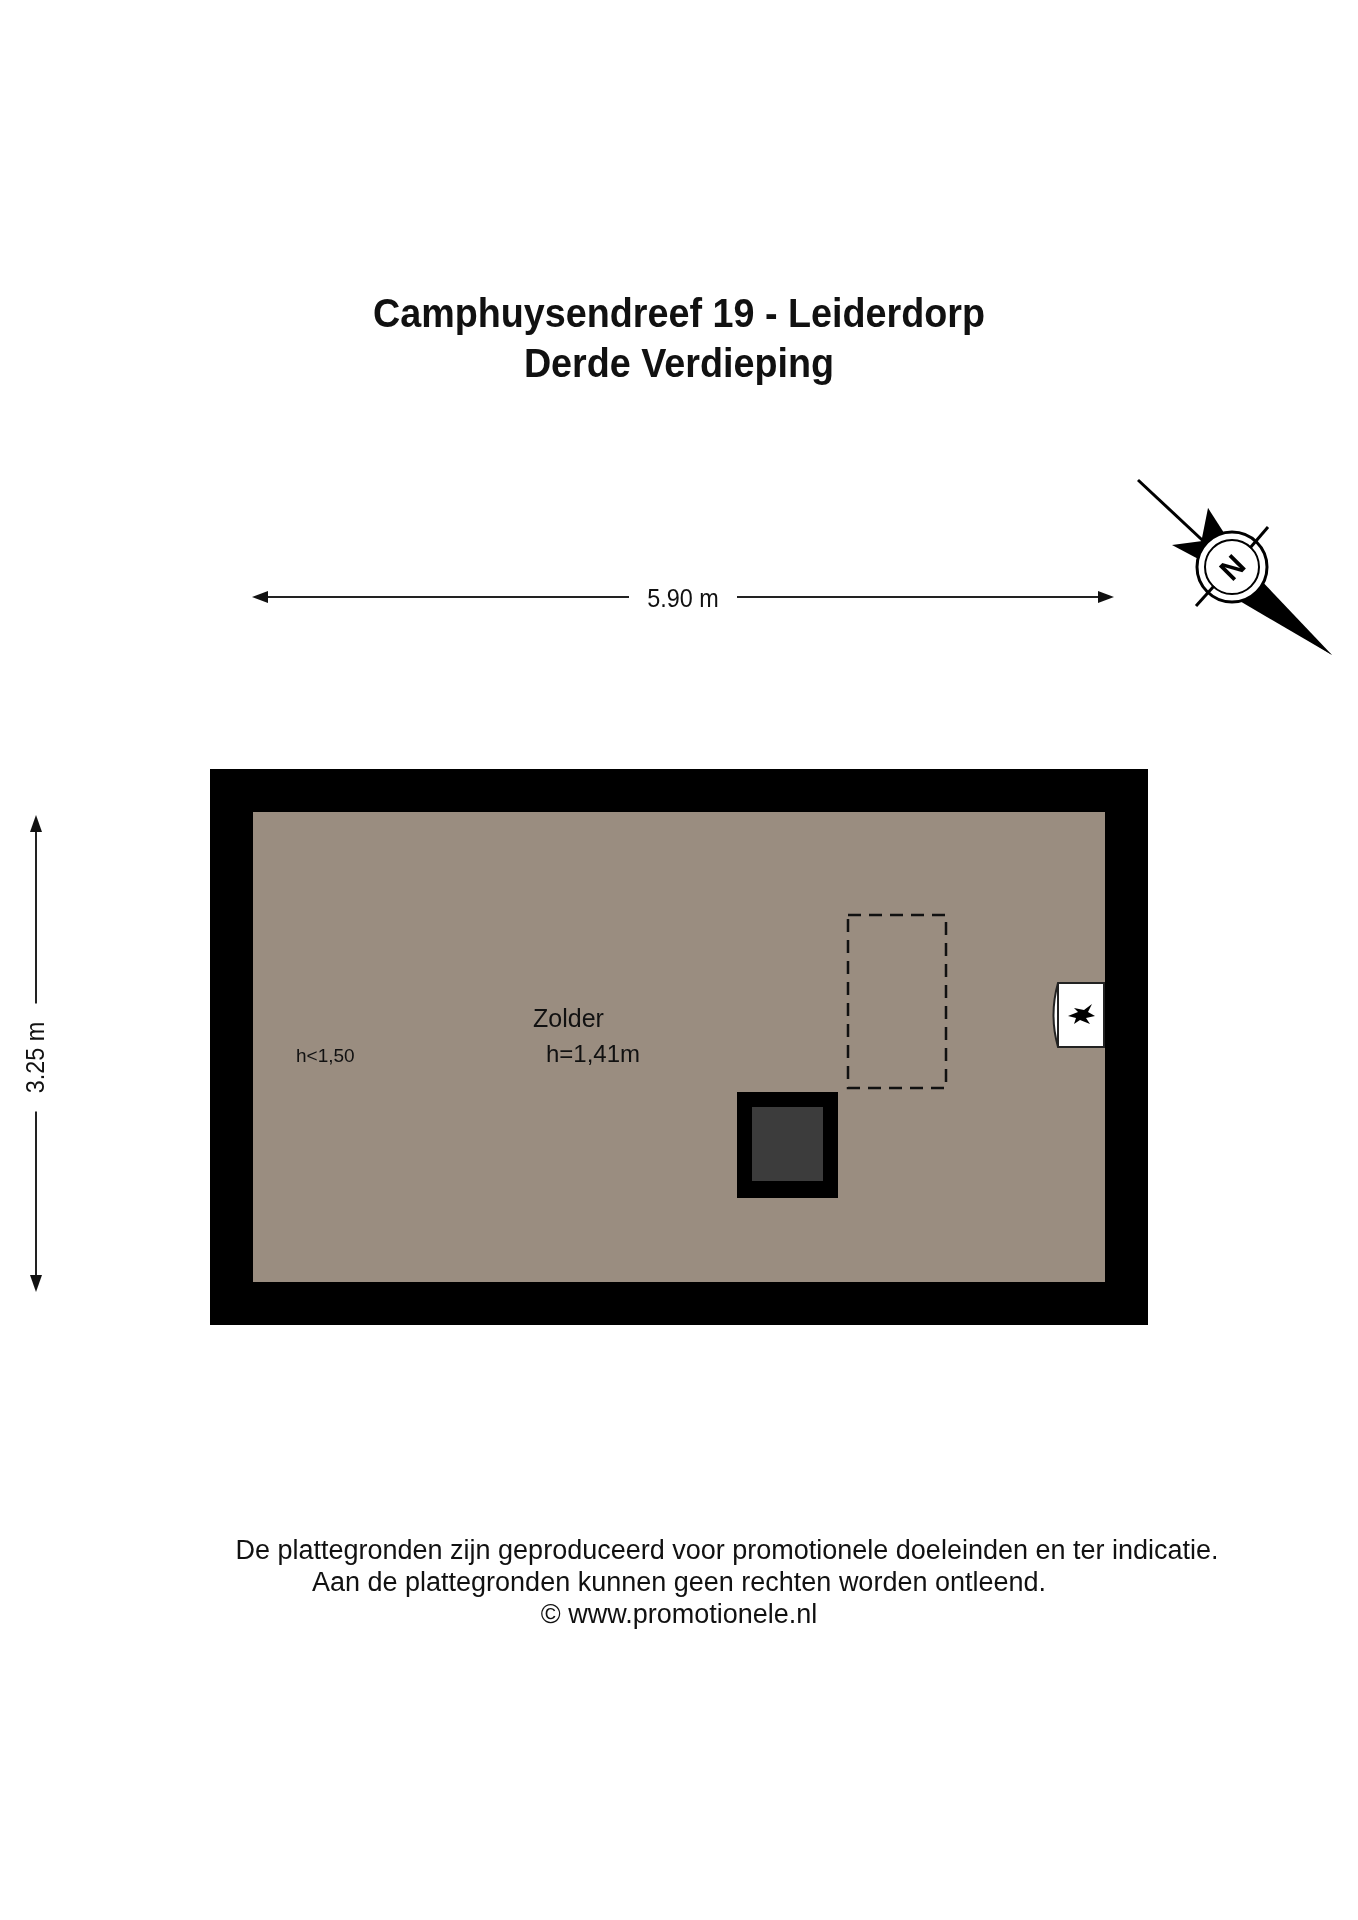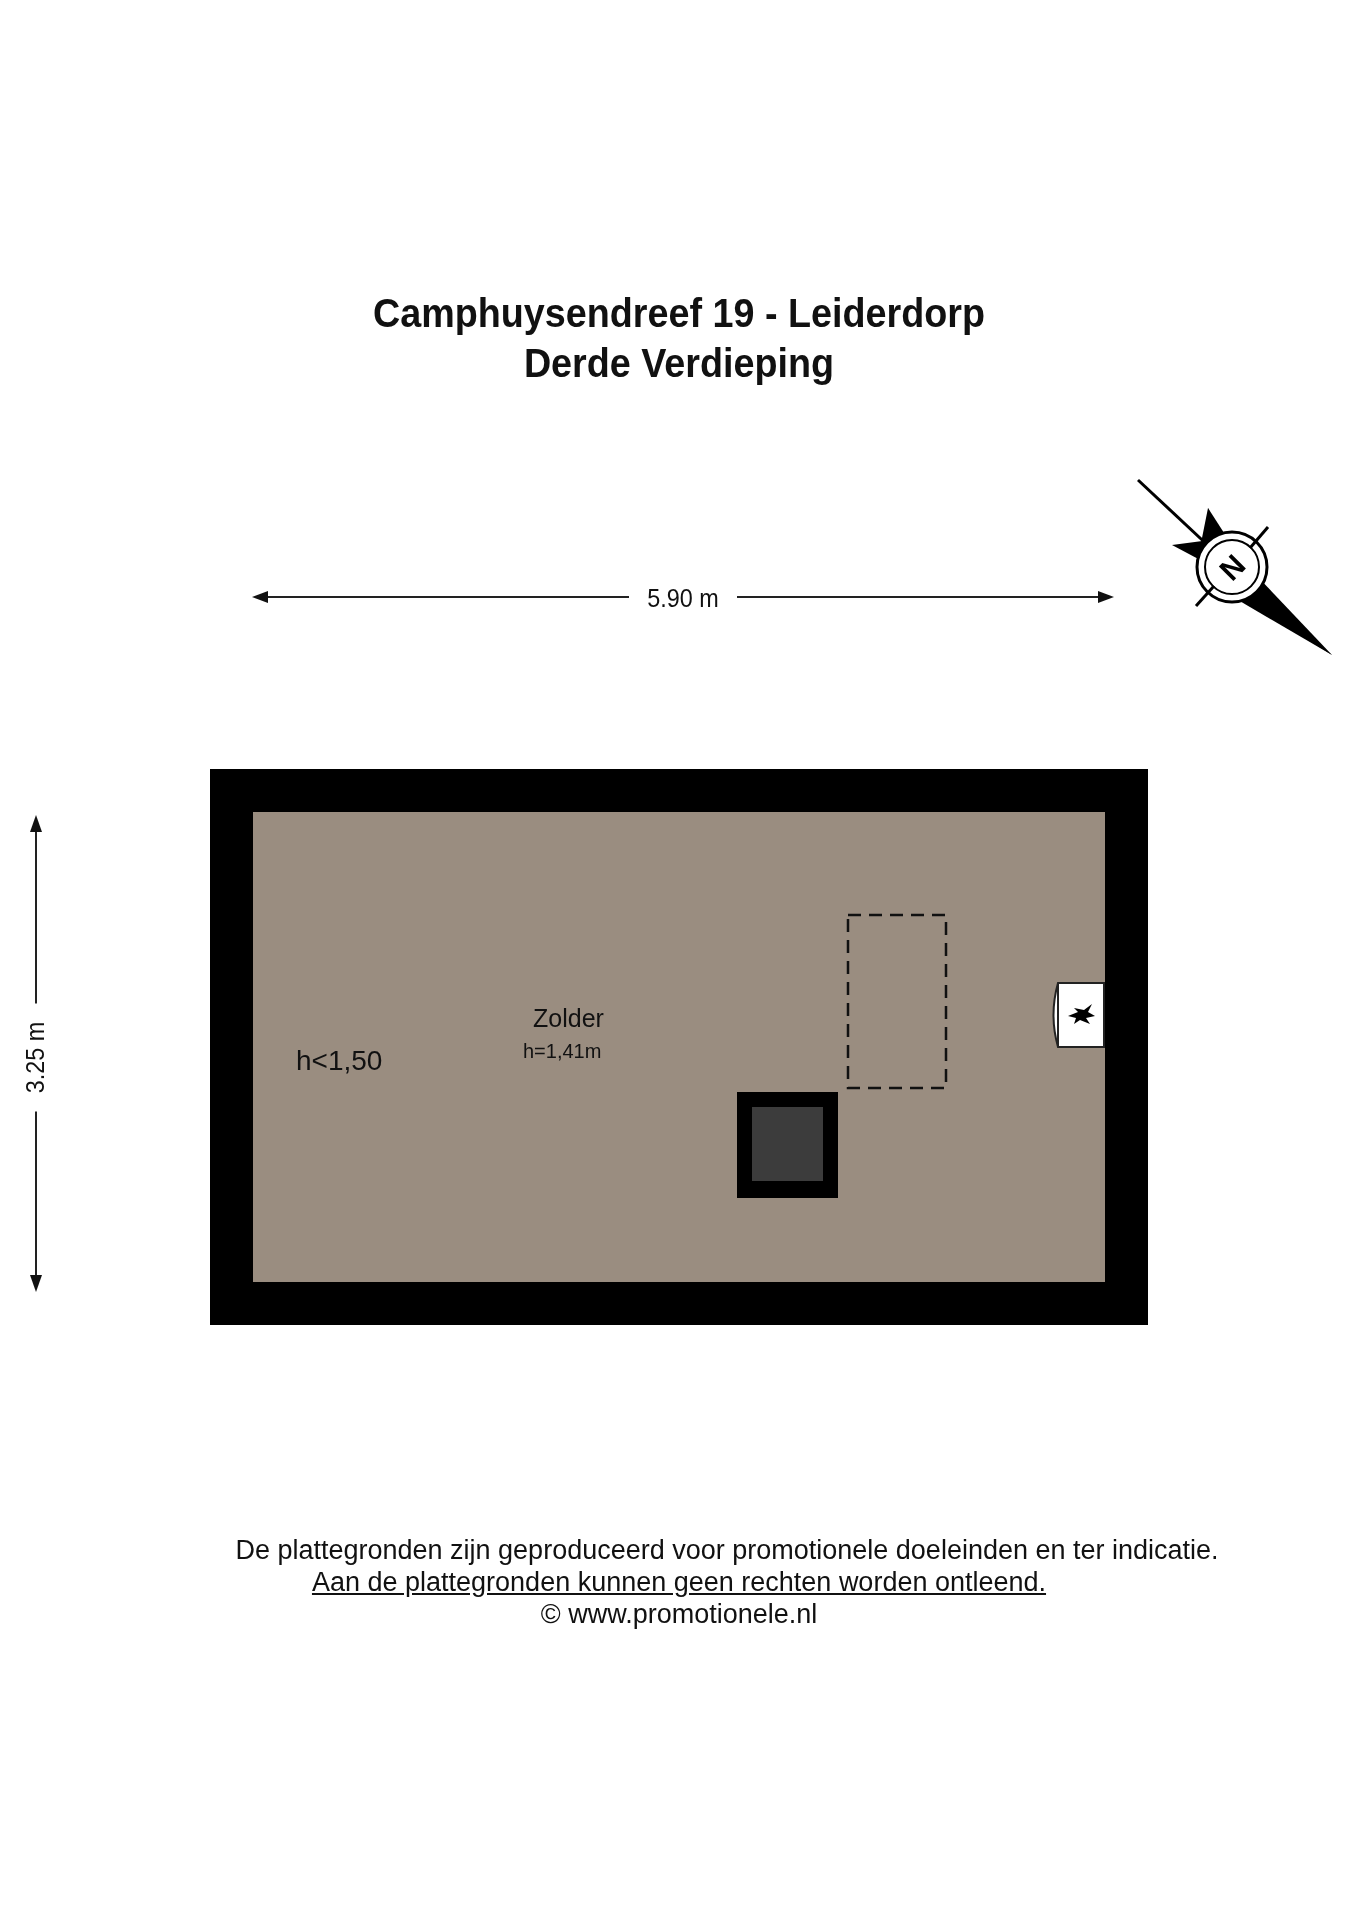--- a/index.html
+++ b/index.html
@@ -11,26 +11,26 @@
     .title.l1 { top: 290px; transform: scaleX(0.92); }
     .title.l2 { top: 340px; transform: scaleX(0.92); }
     svg { position: absolute; left: 0; top: 0; }
     .lbl { position: absolute; font-family: "Liberation Sans", sans-serif; color: #111;
            white-space: nowrap; }
     .dim-h { top: 583px; left: 623px; width: 120px; text-align: center; font-size: 26px;
              background: #fff; transform: scaleX(0.9); }
     .dim-v { top: 1042px; left: -25px; width: 120px; text-align: center; font-size: 26px;
              background: #fff; transform: rotate(-90deg) scaleX(0.9); }
     .room-name { left: 533px; top: 1004px; width: 120px; text-align: left; font-size: 25px; }
-    .room-h { left: 523px; top: 1040px; width: 140px; text-align: left; font-size: 20px; }
-    .h-lt { left: 296px; top: 1045px; font-size: 28px; }
+    .room-h { left: 523px; top: 1040px; width: 140px; text-align: center; font-size: 24px; }
+    .h-lt { left: 296px; top: 1045px; font-size: 19px; }
     .disclaimer { position: absolute; left: 0; width: 1358px; text-align: center;
                   font-size: 27px; line-height: 32px; color: #111;
                   font-family: "Liberation Sans", sans-serif; }
-    .d1 { top: 1534px; padding-left: 48px; } .d2 { top: 1566px; text-decoration: underline; } .d3 { top: 1598px; }
+    .d1 { top: 1534px; padding-left: 48px; } .d2 { top: 1566px; } .d3 { top: 1598px; }
   </style>
 </head>
 <body>
 
 <div class="title l1">Camphuysendreef 19 - Leiderdorp</div>
 <div class="title l2">Derde Verdieping</div>
 
 <svg width="1358" height="1920" viewBox="0 0 1358 1920">
   <defs>
     <marker id="arr" markerWidth="10" markerHeight="10" refX="8" refY="5" orient="auto" markerUnits="userSpaceOnUse">

